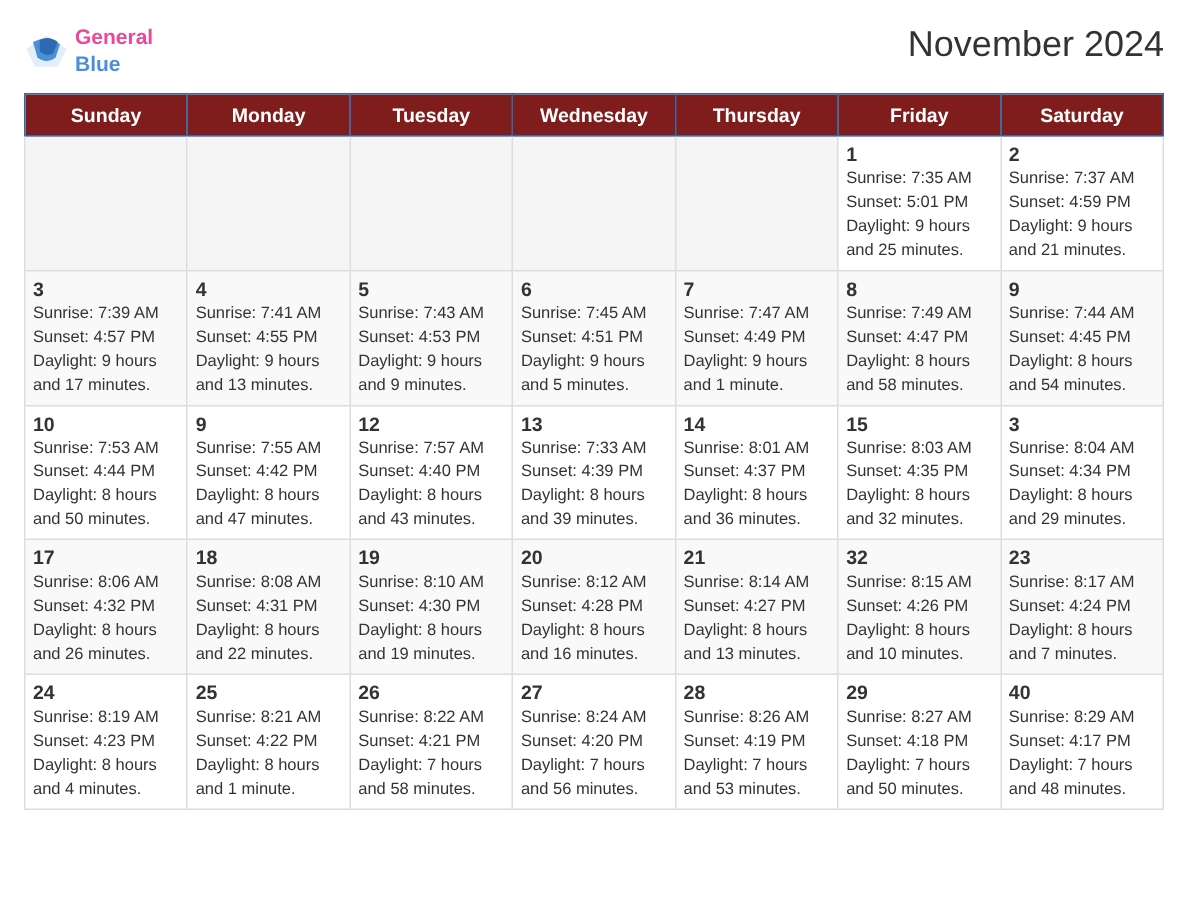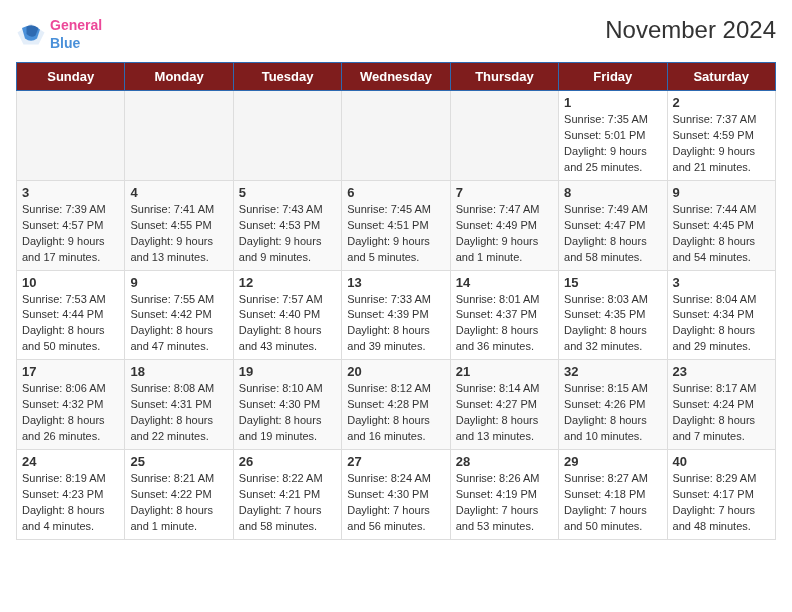--- a/index.html
+++ b/index.html
@@ -287,21 +287,21 @@
         </td>
         <td>
           <div class="day-number">26</div>
           <div class="day-info">Sunrise: 8:22 AM
 Sunset: 4:21 PM
 Daylight: 7 hours and 58 minutes.</div>
         </td>
         <td>
           <div class="day-number">27</div>
           <div class="day-info">Sunrise: 8:24 AM
-Sunset: 4:30 PM
+Sunset: 4:20 PM
 Daylight: 7 hours and 56 minutes.</div>
         </td>
         <td>
           <div class="day-number">28</div>
           <div class="day-info">Sunrise: 8:26 AM
 Sunset: 4:19 PM
 Daylight: 7 hours and 53 minutes.</div>
         </td>
         <td>
           <div class="day-number">29</div>

